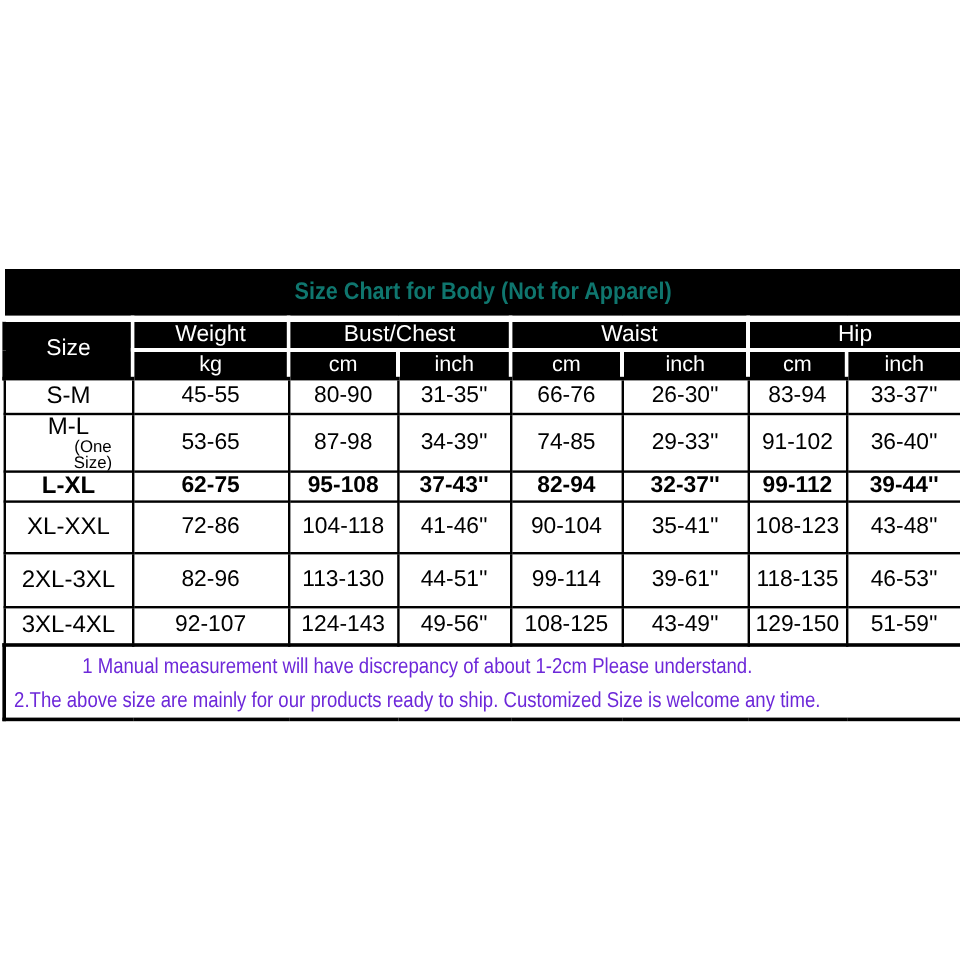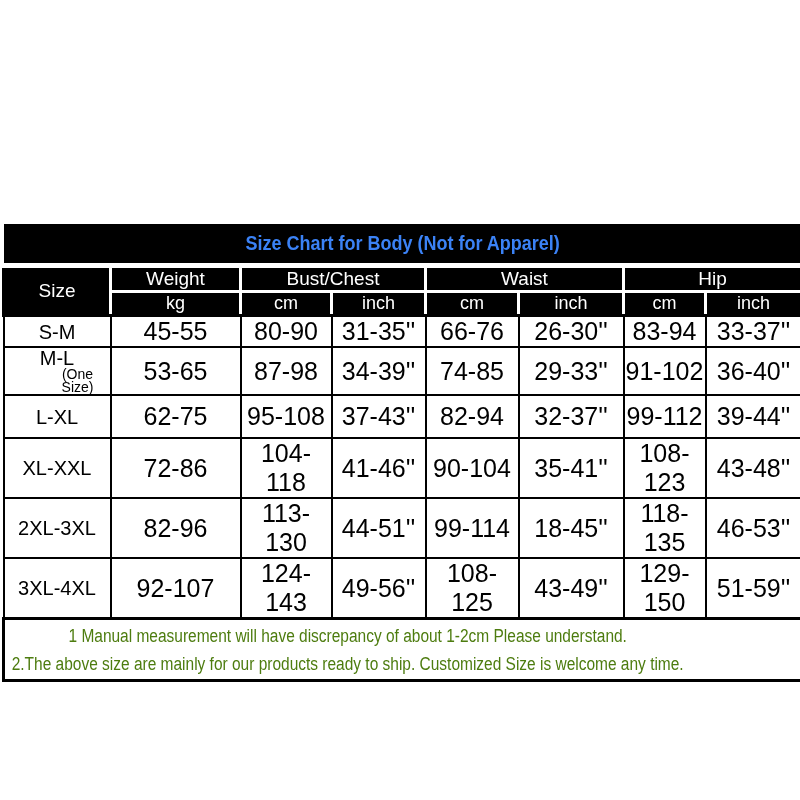--- a/index.html
+++ b/index.html
@@ -21,21 +21,21 @@
   }
   table.size-chart td {
     text-align: center;
     vertical-align: middle;
     padding: 0;
     overflow: hidden;
   }
   
   .title-cell {
     background: #000000;
-    color: #3b82f6;
+    color: #0f766e;
     font-weight: bold;
     font-size: 20px;
     height: 39px;
     border-bottom: 5px solid #ffffff;
   }
   .title-cell .squeeze {
     display: inline-block;
     transform: scaleX(0.9);
     transform-origin: 50% 50%;
     white-space: nowrap;
@@ -53,40 +53,40 @@
   tr.h2 .hcell { font-size: 18px; border-bottom: 3px solid #000000; }
   .hcell.edge-left  { border-left-color: #000000; }
   .hcell.edge-right { border-right-color: #000000; }
   tr.h1 .hcell { border-top-color: #000000; }
   .hcell.size-head { border-bottom-color: #000000; text-align: center; }
   
   tbody.data td {
     border: 2px solid #000000;
     background: #ffffff;
     color: #000000;
-    font-size: 25px;
+    font-size: 19px;
   }
   tbody.data td.size-col { font-size: 20px; line-height: 20px; }
   tbody.data tr:nth-child(1) { height: 29px; }
   tbody.data tr:nth-child(2) { height: 34px; }
-  tbody.data tr:nth-child(3) { height: 43px; }
+  tbody.data tr:nth-child(3) { height: 25px; font-weight: bold; }
   tbody.data tr:nth-child(4) { height: 43px; }
   tbody.data tr:nth-child(5) { height: 45px; }
   tbody.data tr:nth-child(6) { height: 32px; margin-top: 44px; }
   .size-note {
     display: block;
     font-size: 14px;
     line-height: 13px;
     padding-left: 41px;
   }
   
   .notes-cell {
     border: 3px solid #000000;
     background: #ffffff;
-    color: #4d7c0f;
+    color: #6d28d9;
     text-align: center;
     height: 59px;
     padding: 0 6px !important;
   }
   .note-line {
     font-size: 18px;
     line-height: 28px;
     white-space: nowrap;
     transform: scaleX(0.86);
     transform-origin: 0 50%;
@@ -173,21 +173,21 @@
         <td>35-41''</td>
         <td>108-123</td>
         <td>43-48''</td>
       </tr>
       <tr>
         <td class="size-col">2XL-3XL</td>
         <td>82-96</td>
         <td>113-130</td>
         <td>44-51''</td>
         <td>99-114</td>
-        <td>18-45''</td>
+        <td>39-61''</td>
         <td>118-135</td>
         <td>46-53''</td>
       </tr>
       <tr>
         <td class="size-col">3XL-4XL</td>
         <td>92-107</td>
         <td>124-143</td>
         <td>49-56''</td>
         <td>108-125</td>
         <td>43-49''</td>

